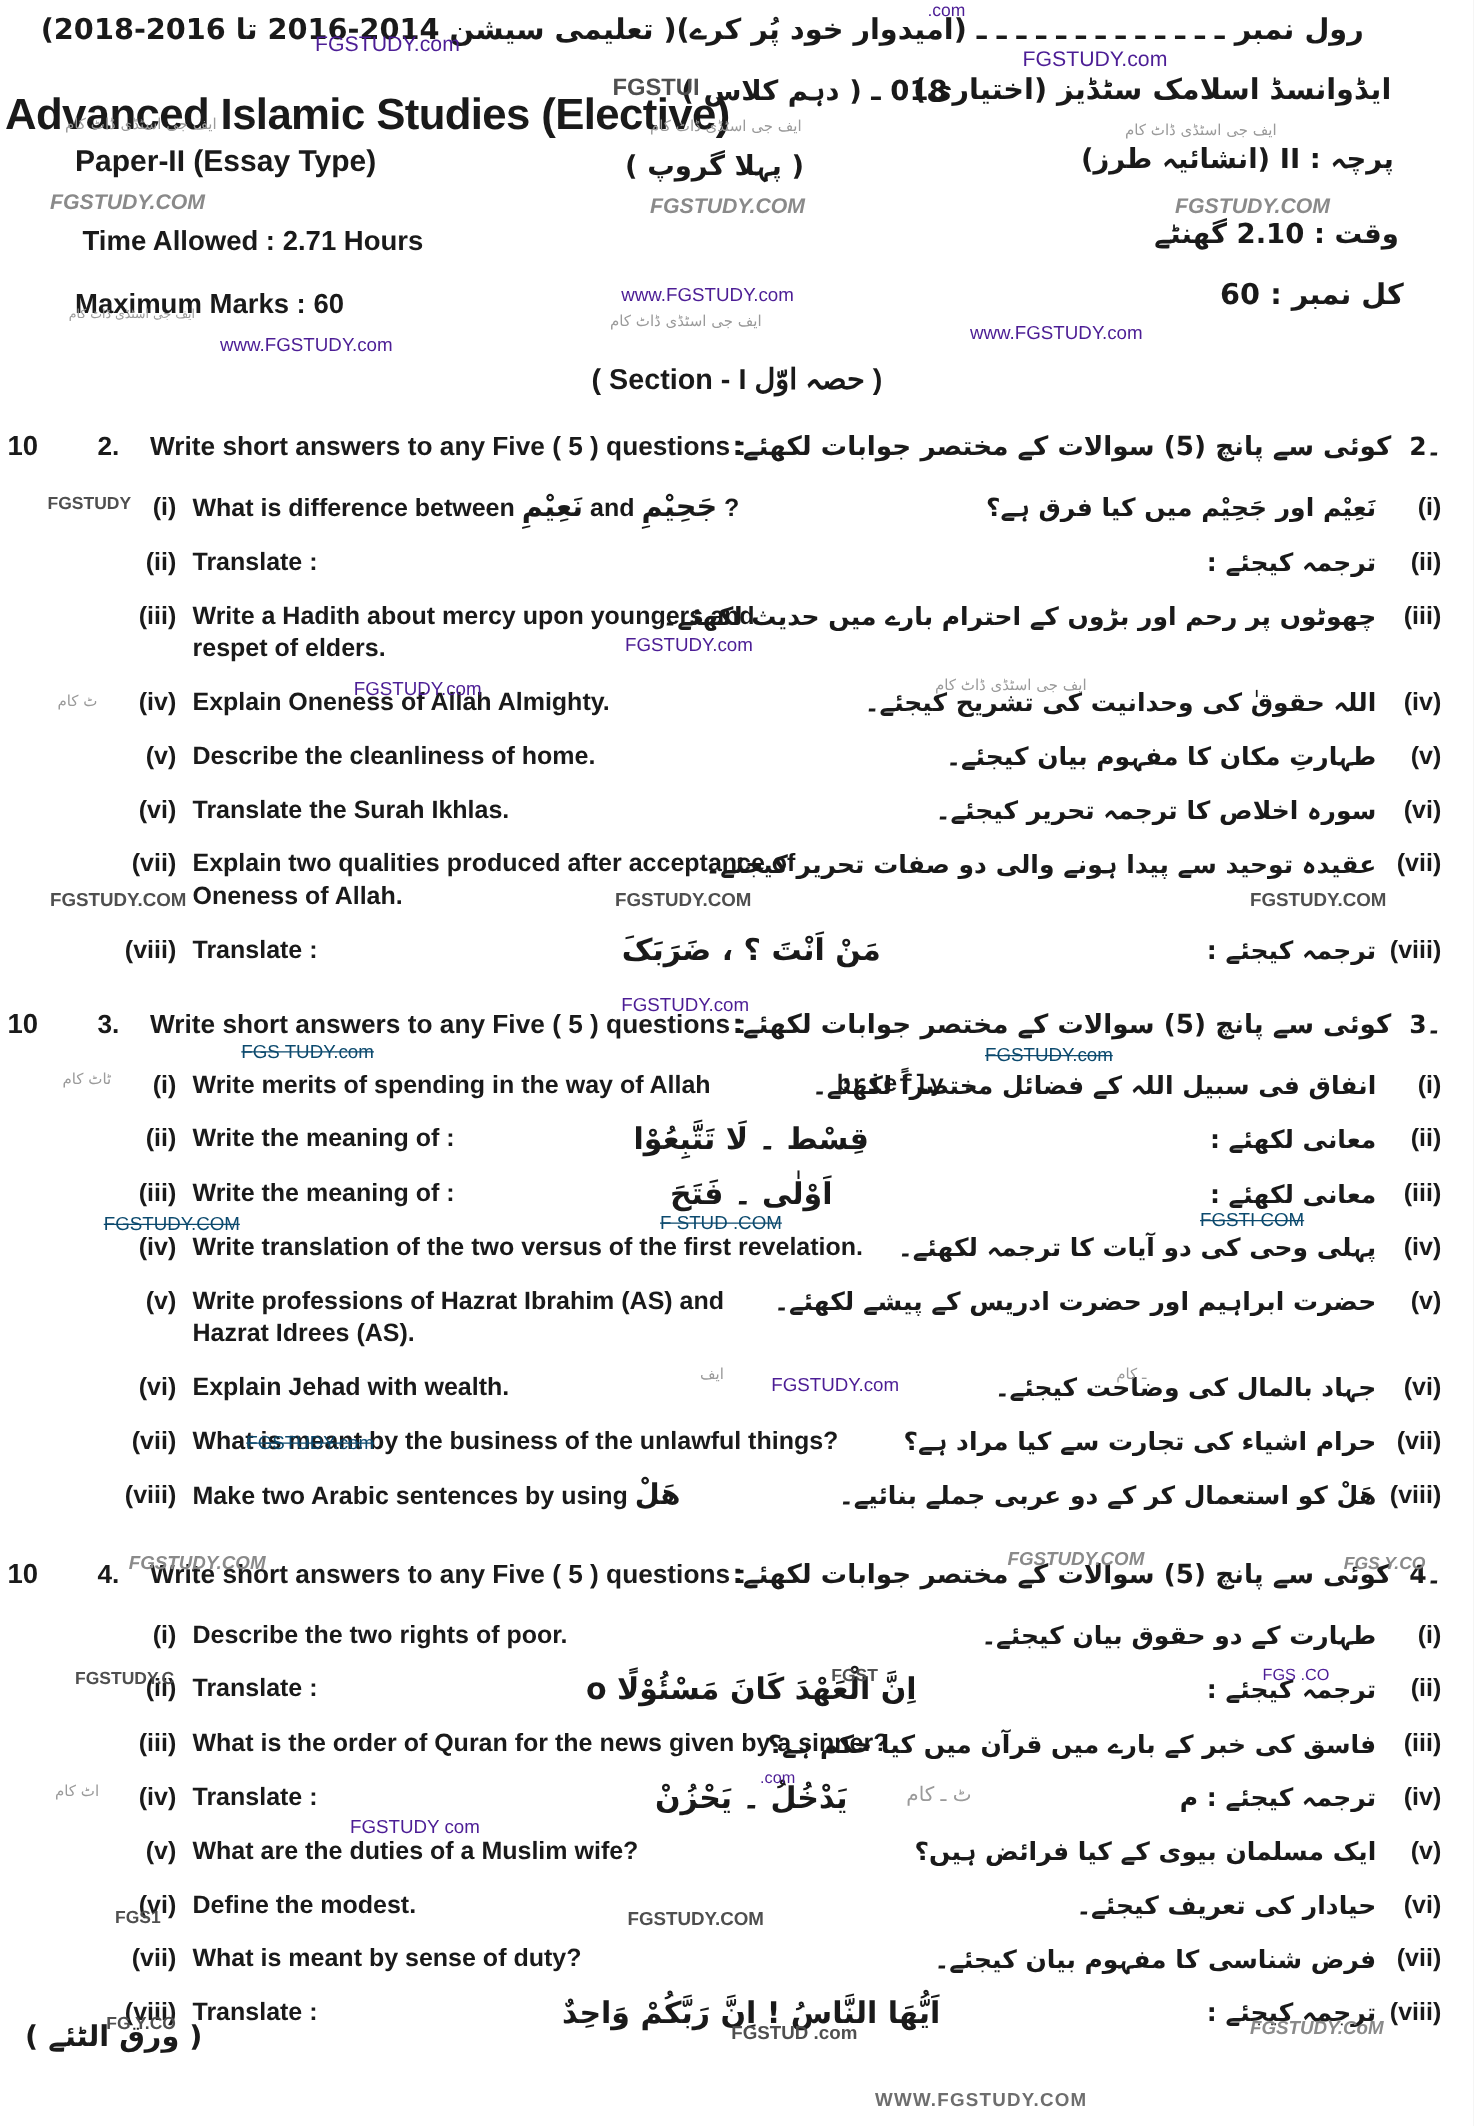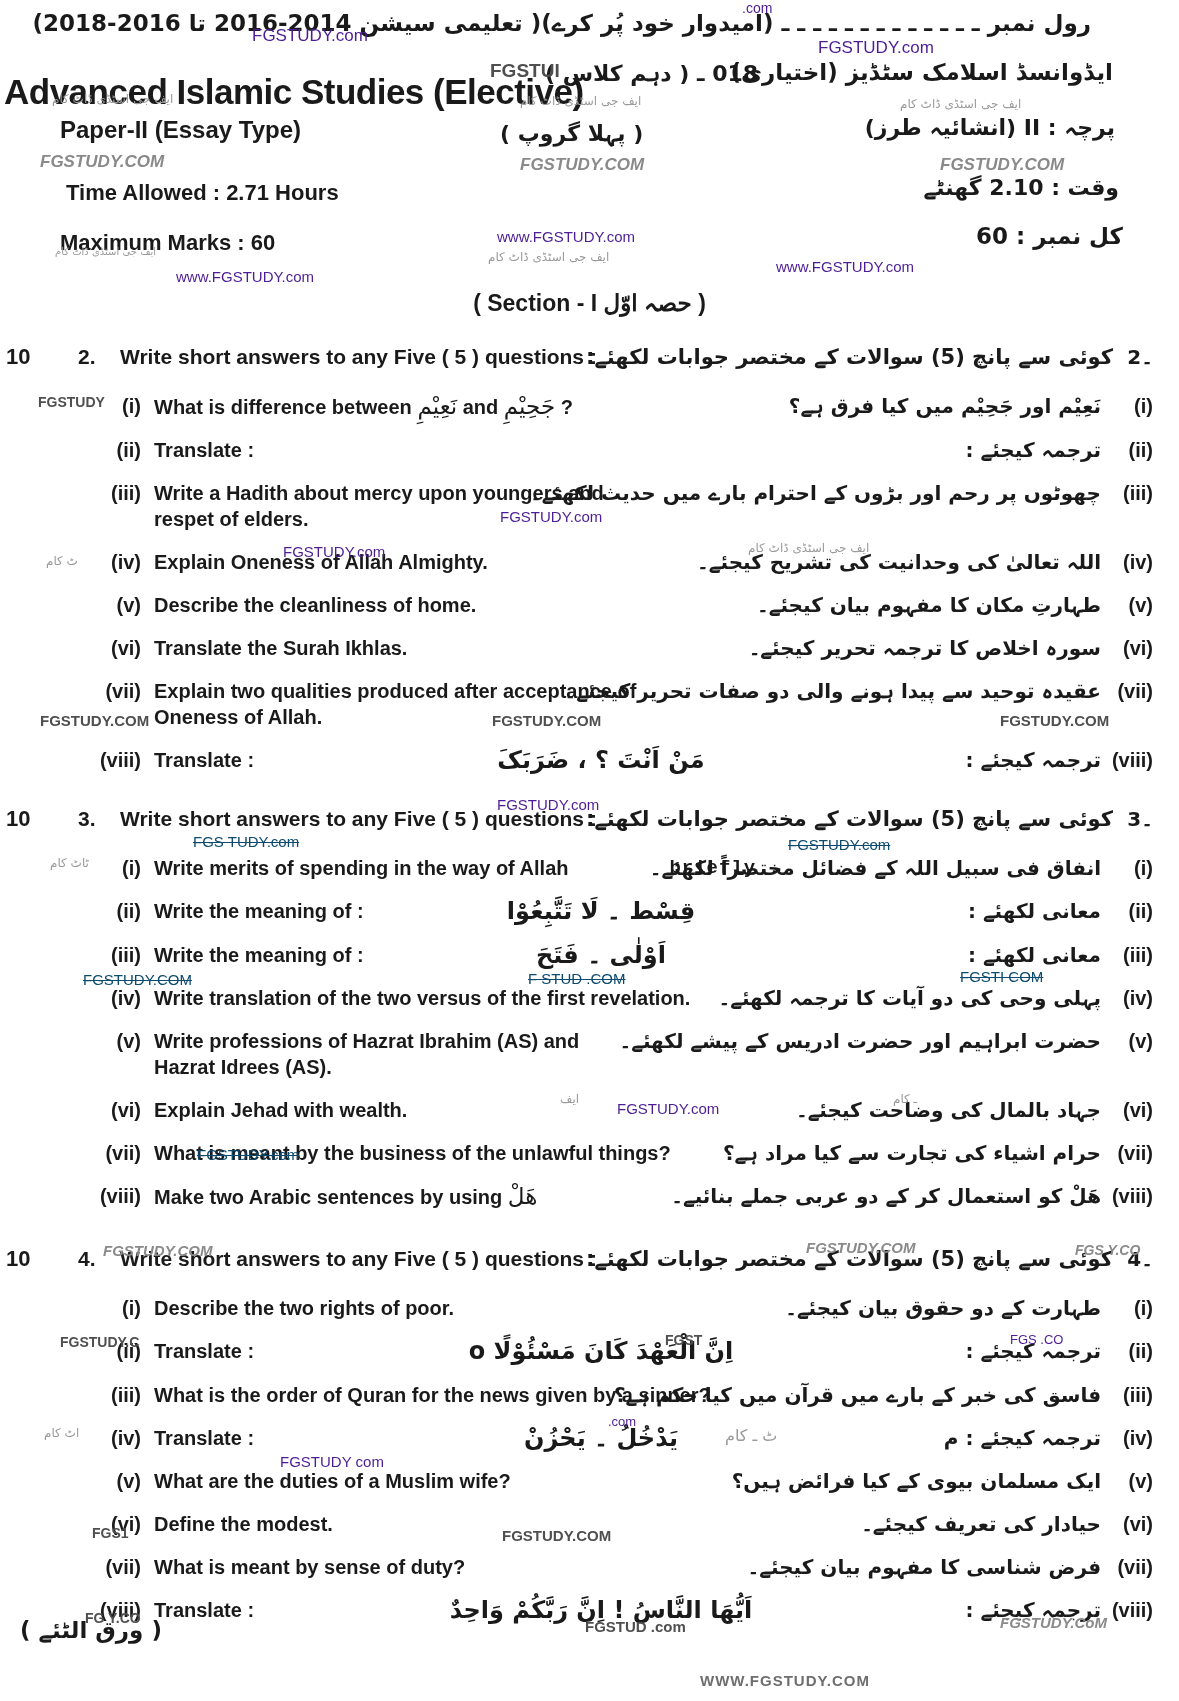--- a/index.html
+++ b/index.html
@@ -27,21 +27,21 @@
   .qhead{display:flex;align-items:baseline;margin-bottom:22px;font-weight:700;line-height:26px;}
   .q-marks{width:72px;flex:none;font-size:22px;}
   .q-num{width:42px;flex:none;font-size:21px;}
   .q-en{flex:1;font-size:21px;}
   .q-ur{width:470px;flex:none;font:700 21px/1.3 "DejaVu Sans",sans-serif;direction:rtl;text-align:right;white-space:nowrap;}
   .q-unum{width:40px;flex:none;text-align:right;font:700 20px/1.3 "DejaVu Sans",sans-serif;}
   .item{display:flex;align-items:flex-start;margin-bottom:17px;line-height:26px;}
   .i-num{width:148px;flex:none;text-align:right;padding-right:13px;box-sizing:border-box;font-size:20px;font-weight:600;}
   .i-en{flex:1;font-size:20px;font-weight:600;white-space:pre-line;padding-right:6px;}
   .mono{font-family:"Liberation Mono",monospace;font-size:19px;letter-spacing:1px;font-weight:700;}
-  .arb{font-family:"DejaVu Sans",sans-serif;font-size:23px;font-weight:400;text-align:center;}
+  .arb{font-family:"DejaVu Sans",sans-serif;font-size:23px;font-weight:700;text-align:center;}
   .i-ar{flex:none;width:0;text-align:center;font:700 24px/1.1 "DejaVu Sans",sans-serif;direction:rtl;white-space:nowrap;}
   .i-ar.has{width:360px;}
   .i-ur{flex:none;width:320px;font:700 20px/1.3 "DejaVu Sans",sans-serif;direction:rtl;text-align:right;white-space:nowrap;}
   .i-unum{flex:none;width:52px;text-align:right;font-size:20px;font-weight:600;box-sizing:border-box;}
   
   .turn-page{position:absolute;left:20px;top:1616px;font:700 23px/1.3 "DejaVu Sans",sans-serif;direction:rtl;}
   .site-url{position:absolute;left:700px;top:1672px;font-size:15px;letter-spacing:1px;color:#6e6e6e;font-weight:600;}
   
   .wm{position:absolute;white-space:nowrap;color:#8f8f8f;font-family:"Liberation Sans",sans-serif;}
   .wm-p{color:#4c1d95;}
@@ -98,21 +98,21 @@
           <span class="i-en">Write a Hadith about mercy upon youngers and
 respet of elders.</span>
           <span class="i-ar"></span>
           <span class="i-ur">چھوٹوں پر رحم اور بڑوں کے احترام بارے میں حدیث لکھئے۔</span>
           <span class="i-unum">(iii)</span>
         </div>
         <div class="item">
           <span class="i-num">(iv)</span>
           <span class="i-en">Explain Oneness of Allah Almighty.</span>
           <span class="i-ar"></span>
-          <span class="i-ur">اللہ تعالیٰ کی وحدانیت کی تشریح کیجئے۔</span>
+          <span class="i-ur">اللہ حقوقٰ کی وحدانیت کی تشریح کیجئے۔</span>
           <span class="i-unum">(iv)</span>
         </div>
         <div class="item">
           <span class="i-num">(v)</span>
           <span class="i-en">Describe the cleanliness of home.</span>
           <span class="i-ar"></span>
           <span class="i-ur">طہارتِ مکان کا مفہوم بیان کیجئے۔</span>
           <span class="i-unum">(v)</span>
         </div>
         <div class="item">

